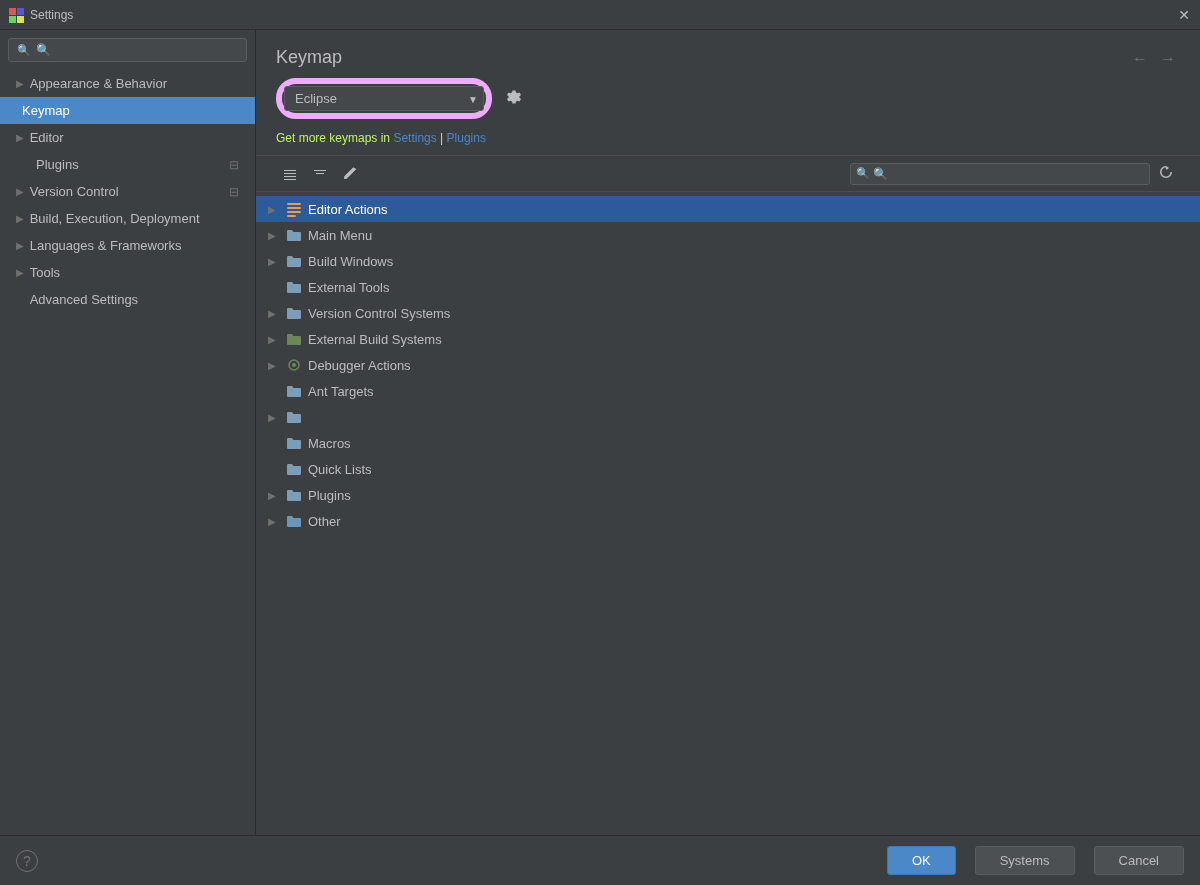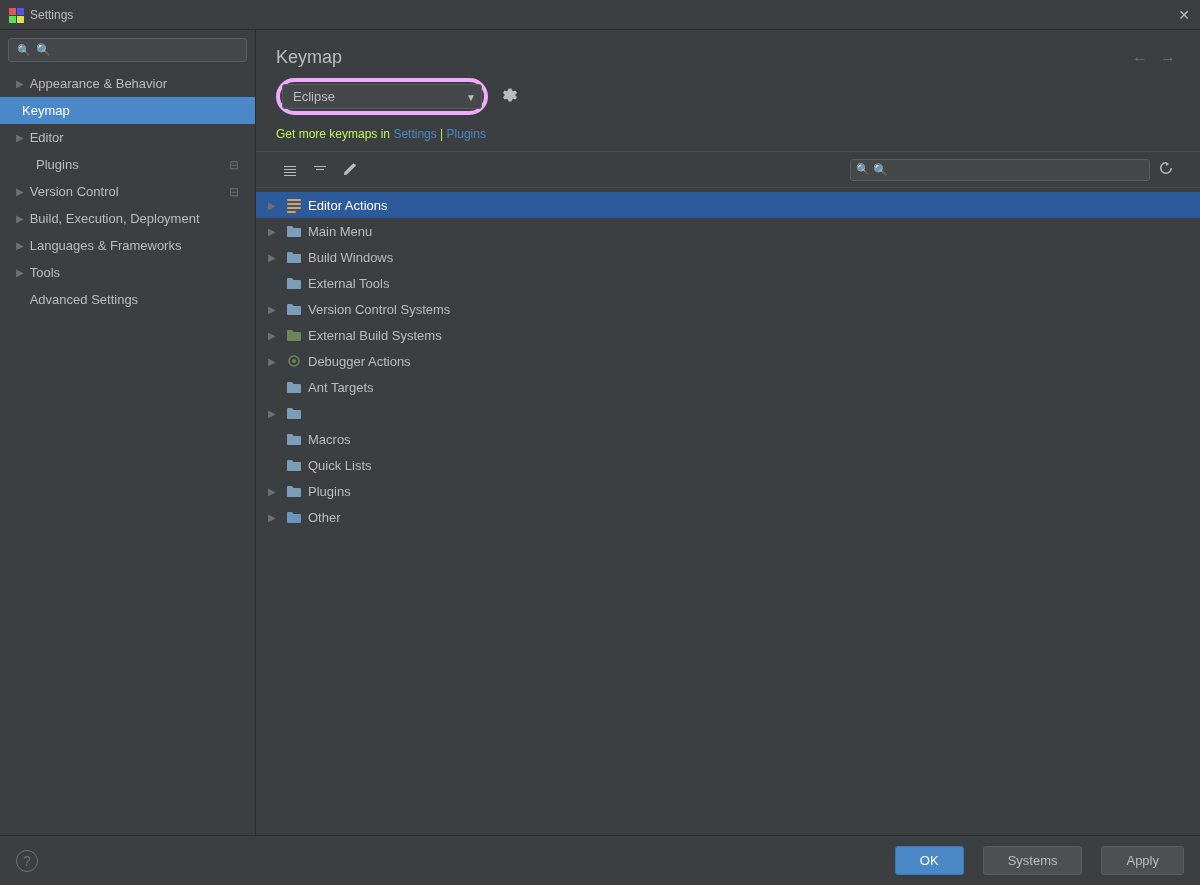--- a/index.html
+++ b/index.html
@@ -147,21 +147,21 @@
     
     .keymap-select-row {
       padding: 10px 20px;
       display: flex;
       align-items: center;
       gap: 10px;
       flex-shrink: 0;
     }
     .keymap-dropdown-wrapper {
       position: relative;
-      border: 4px solid #f0abfc;
+      border: 6px solid #f0abfc;
       border-radius: 20px;
       padding: 2px;
     }
     .keymap-dropdown {
       appearance: none;
       background: #45484a;
       border: 1px solid #5a5d5f;
       border-radius: 3px;
       padding: 4px 28px 4px 10px;
       color: #bbbcbd;
@@ -613,15 +613,15 @@
   </div>
 </div>
 
 <div class="footer">
   <div class="footer-help">
     <span>?</span>
   </div>
   <div class="footer-buttons">
     <button class="footer-btn footer-btn-ok">OK</button>
     <button class="footer-btn footer-btn-cancel">Systems</button>
-    <button class="footer-btn footer-btn-apply">Apply</button>
+    <button class="footer-btn footer-btn-apply">Cancel</button>
   </div>
 </div>
 
 </body></html>

